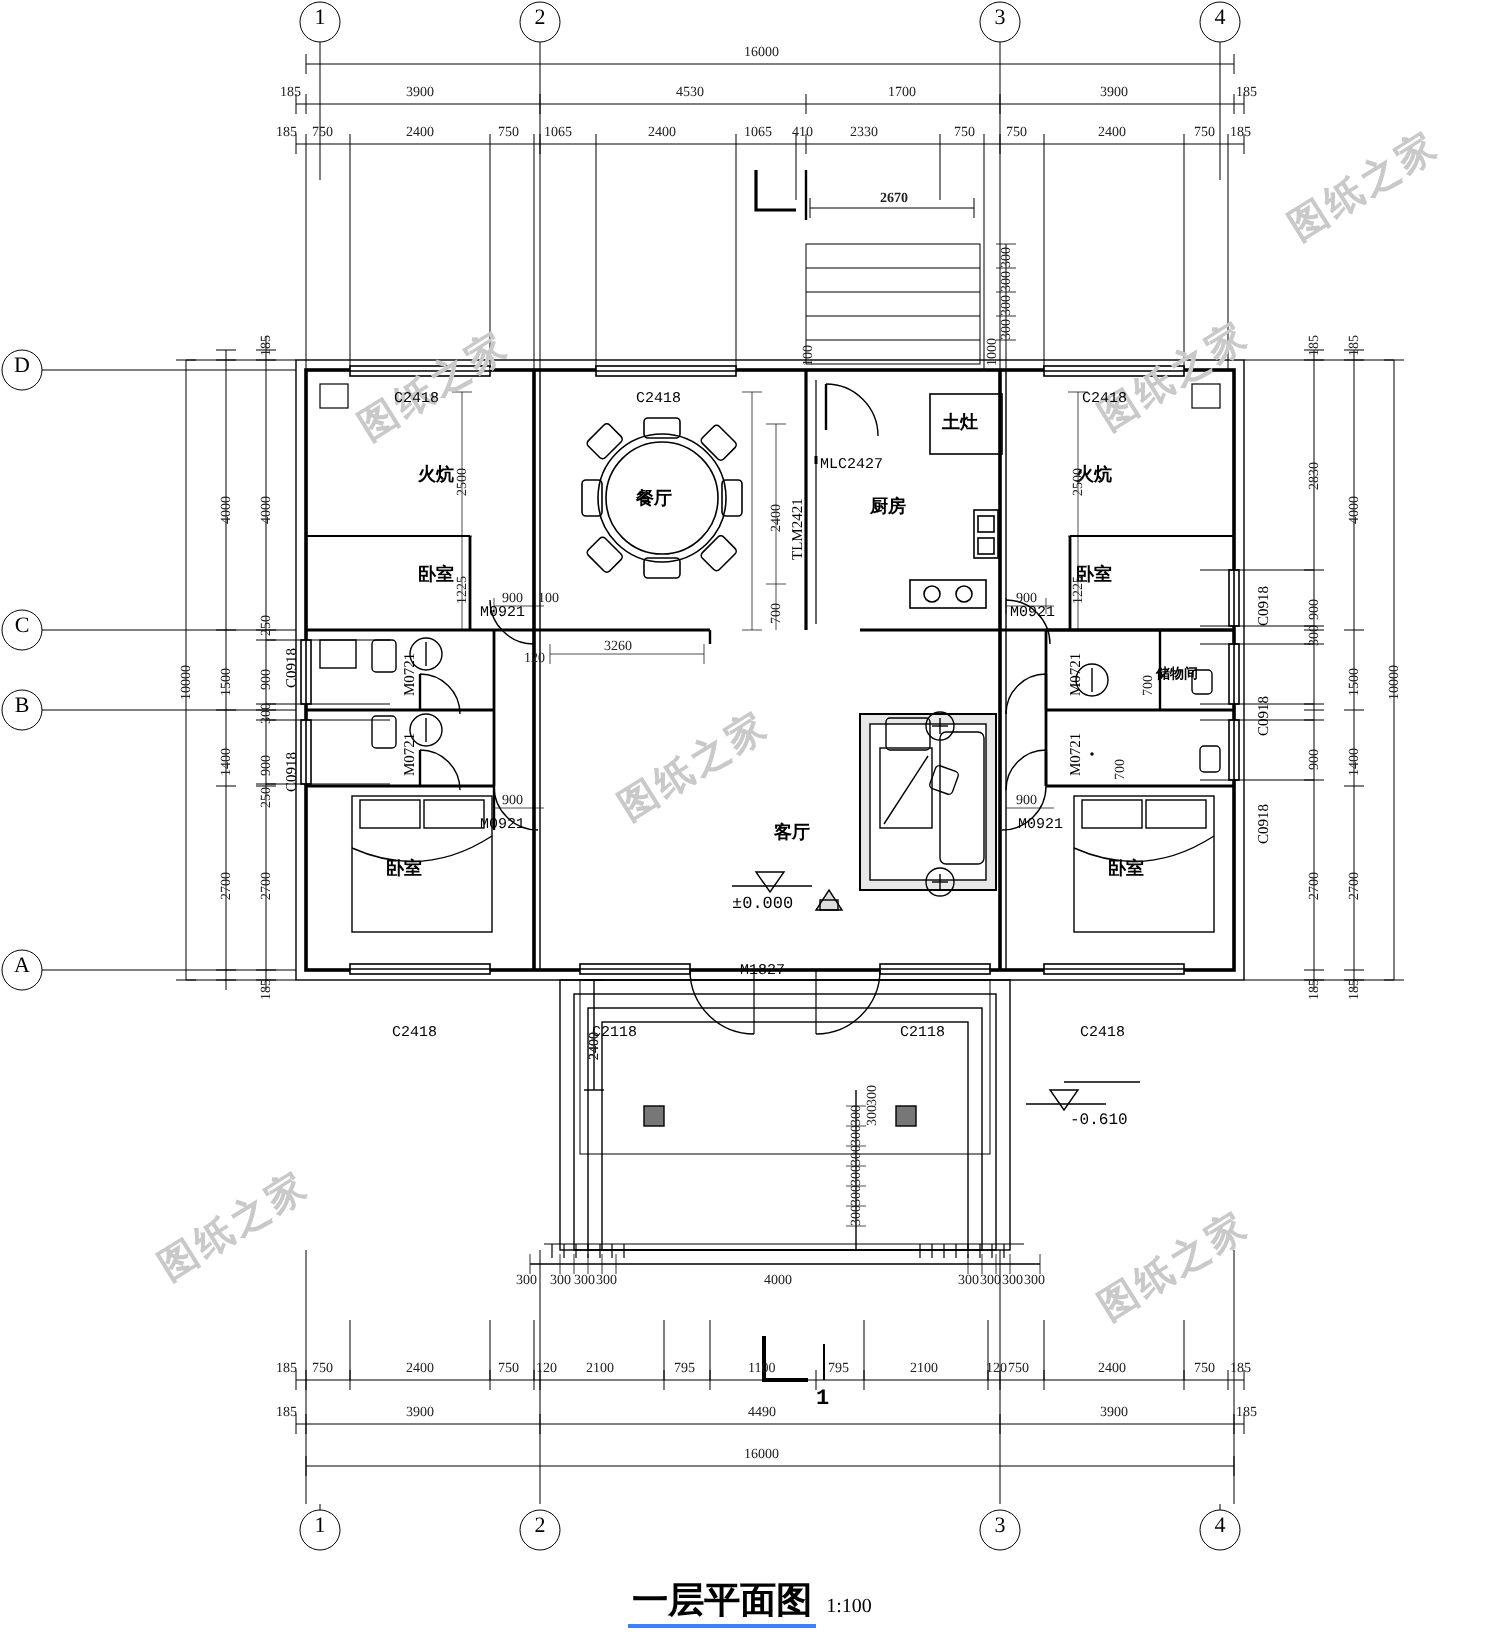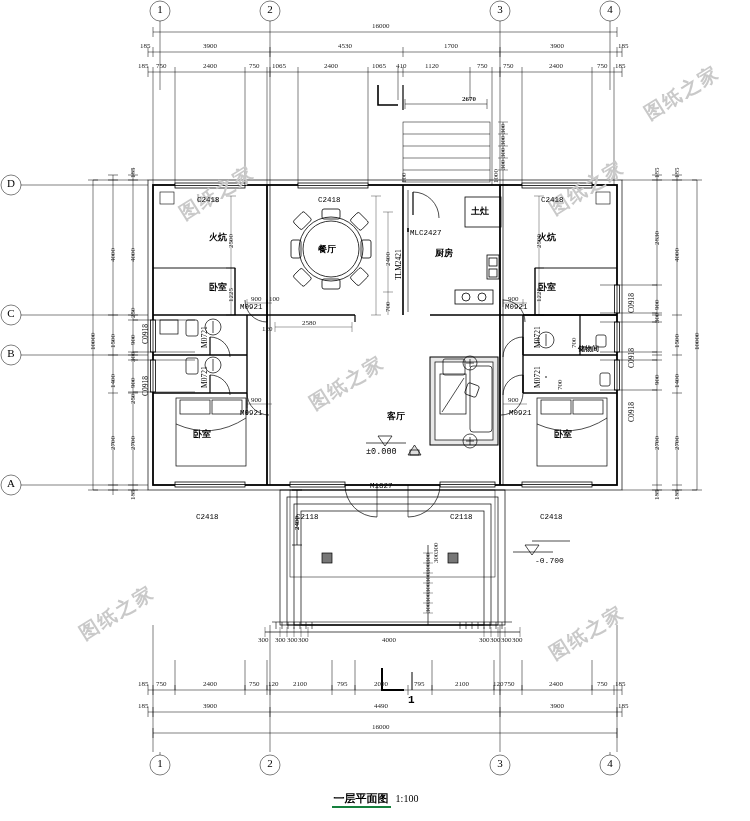--- a/index.html
+++ b/index.html
@@ -18,22 +18,22 @@
   .room{position:absolute;font-family:"DejaVu Sans",sans-serif;
         font-size:9px;font-weight:bold;color:#000;white-space:nowrap;}
   .code{position:absolute;font-family:Liberation Mono, monospace;
         font-size:7.5px;color:#000;white-space:nowrap;margin-top:24px;}
   .codev{position:absolute;font-family:"Liberation Serif",serif;
          font-size:7.5px;color:#000;white-space:nowrap;
          transform-origin:left top;transform:rotate(-90deg);}
   .gridnum{position:absolute;font-family:"Liberation Serif",serif;
            font-size:11px;color:#000;text-align:center;}
   #title{position:absolute;left:0;top:788px;width:750px;text-align:center;}
-  #title .t{font-family:"DejaVu Sans",sans-serif;font-size:11px;font-weight:bold;
-            border-bottom:2px solid #15803d;padding:0 2px 1px 2px;}
+  #title .t{font-family:"DejaVu Sans",sans-serif;font-size:18px;font-weight:bold;
+            border-bottom:2px solid #3b82f6;padding:0 2px 1px 2px;}
   #title .s{font-family:"Liberation Serif",serif;font-size:10px;margin-left:5px;}
 </style>
 </head>
 <body>
 
 <svg id="plan" viewBox="0 0 750 821">
   <g stroke="#000" fill="none" stroke-width="0.5">
 
     <g>
       <circle cx="160" cy="11" r="10"></circle>
@@ -574,24 +574,24 @@
 <div class="room" style="left:209px;top:231px;">火炕</div>
 <div class="room" style="left:209px;top:281px;">卧室</div>
 <div class="room" style="left:318px;top:243px;">餐厅</div>
 <div class="room" style="left:435px;top:247px;">厨房</div>
 <div class="room" style="left:471px;top:205px;">土灶</div>
 <div class="room" style="left:538px;top:231px;">火炕</div>
 <div class="room" style="left:538px;top:281px;">卧室</div>
 <div class="room" style="left:193px;top:428px;">卧室</div>
 <div class="room" style="left:554px;top:428px;">卧室</div>
 <div class="room" style="left:387px;top:410px;">客厅</div>
-<div class="room" style="left:578px;top:344px;font-size:7px;">储物间</div>
+<div class="room" style="left:578px;top:332px;font-size:7px;">储物间</div>
 
 <div class="code" style="left:366px;top:423px;font-size:8.5px;">±0.000</div>
-<div class="code" style="left:535px;top:532px;font-size:8px;">-0.700</div>
+<div class="code" style="left:535px;top:532px;font-size:8px;">-0.610</div>
 
 <div class="code" style="left:197px;top:172px;">C2418</div>
 <div class="code" style="left:318px;top:172px;">C2418</div>
 <div class="code" style="left:541px;top:172px;">C2418</div>
 <div class="code" style="left:410px;top:205px;">MLC2427</div>
 <div class="code" style="left:240px;top:279px;">M0921</div>
 <div class="code" style="left:505px;top:279px;">M0921</div>
 <div class="code" style="left:240px;top:385px;">M0921</div>
 <div class="code" style="left:509px;top:385px;">M0921</div>
 <div class="codev" style="left:200px;top:348px;">M0721</div>
@@ -620,28 +620,28 @@
 <div class="dim" style="left:618px;top:42px;">185</div>
 
 <div class="dim" style="left:138px;top:62px;">185</div>
 <div class="dim" style="left:156px;top:62px;">750</div>
 <div class="dim" style="left:203px;top:62px;">2400</div>
 <div class="dim" style="left:249px;top:62px;">750</div>
 <div class="dim" style="left:272px;top:62px;">1065</div>
 <div class="dim" style="left:324px;top:62px;">2400</div>
 <div class="dim" style="left:372px;top:62px;">1065</div>
 <div class="dim" style="left:396px;top:62px;">410</div>
-<div class="dim" style="left:425px;top:62px;">1120</div>
+<div class="dim" style="left:425px;top:62px;">2330</div>
 <div class="dim" style="left:477px;top:62px;">750</div>
 <div class="dim" style="left:503px;top:62px;">750</div>
 <div class="dim" style="left:549px;top:62px;">2400</div>
 <div class="dim" style="left:597px;top:62px;">750</div>
 <div class="dim" style="left:615px;top:62px;">185</div>
 
-<div class="dim" style="left:462px;top:95px;font-weight:bold;">2670</div>
+<div class="dim" style="left:440px;top:95px;font-weight:bold;">2670</div>
 
 <div class="dimv" style="left:499px;top:134px;">300</div>
 <div class="dimv" style="left:499px;top:146px;">300</div>
 <div class="dimv" style="left:499px;top:158px;">300</div>
 <div class="dimv" style="left:499px;top:170px;">300</div>
 <div class="dimv" style="left:492px;top:183px;">1000</div>
 <div class="dimv" style="left:400px;top:183px;">100</div>
 
 <div class="dimv" style="left:89px;top:350px;">10000</div>
 <div class="dimv" style="left:109px;top:262px;">4000</div>
@@ -680,21 +680,21 @@
 <div class="dimv" style="left:535px;top:248px;">2500</div>
 <div class="dimv" style="left:535px;top:302px;">1225</div>
 <div class="dimv" style="left:384px;top:266px;">2400</div>
 <div class="dimv" style="left:384px;top:312px;">700</div>
 <div class="dim" style="left:251px;top:295px;">900</div>
 <div class="dim" style="left:269px;top:295px;">100</div>
 <div class="dim" style="left:251px;top:396px;">900</div>
 <div class="dim" style="left:508px;top:295px;">900</div>
 <div class="dim" style="left:508px;top:396px;">900</div>
 <div class="dim" style="left:262px;top:325px;">120</div>
-<div class="dim" style="left:302px;top:319px;">2580</div>
+<div class="dim" style="left:302px;top:319px;">3260</div>
 <div class="dimv" style="left:293px;top:530px;">2400</div>
 <div class="dimv" style="left:570px;top:348px;">700</div>
 <div class="dimv" style="left:556px;top:390px;">700</div>
 
 <div class="dim" style="left:258px;top:636px;">300</div>
 <div class="dim" style="left:275px;top:636px;">300</div>
 <div class="dim" style="left:287px;top:636px;">300</div>
 <div class="dim" style="left:298px;top:636px;">300</div>
 <div class="dim" style="left:382px;top:636px;">4000</div>
 <div class="dim" style="left:479px;top:636px;">300</div>
@@ -712,21 +712,21 @@
 <div class="dimv" style="left:432px;top:563px;">300</div>
 <div class="dimv" style="left:293px;top:530px;">2400</div>
 
 <div class="dim" style="left:138px;top:680px;">185</div>
 <div class="dim" style="left:156px;top:680px;">750</div>
 <div class="dim" style="left:203px;top:680px;">2400</div>
 <div class="dim" style="left:249px;top:680px;">750</div>
 <div class="dim" style="left:268px;top:680px;">120</div>
 <div class="dim" style="left:293px;top:680px;">2100</div>
 <div class="dim" style="left:337px;top:680px;">795</div>
-<div class="dim" style="left:374px;top:680px;">2000</div>
+<div class="dim" style="left:374px;top:680px;">1100</div>
 <div class="dim" style="left:414px;top:680px;">795</div>
 <div class="dim" style="left:455px;top:680px;">2100</div>
 <div class="dim" style="left:493px;top:680px;">120</div>
 <div class="dim" style="left:504px;top:680px;">750</div>
 <div class="dim" style="left:549px;top:680px;">2400</div>
 <div class="dim" style="left:597px;top:680px;">750</div>
 <div class="dim" style="left:615px;top:680px;">185</div>
 
 <div class="dim" style="left:138px;top:702px;">185</div>
 <div class="dim" style="left:203px;top:702px;">3900</div>

